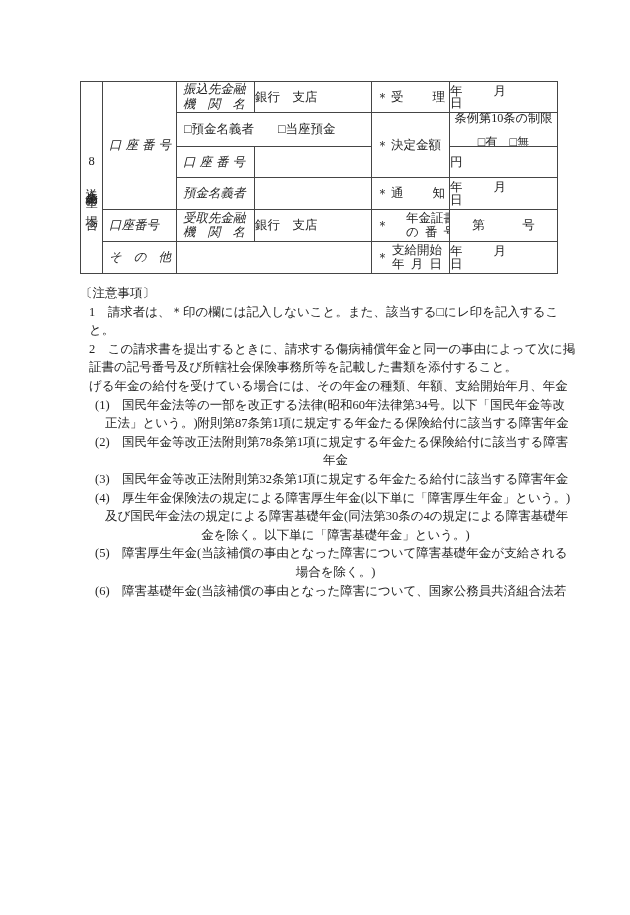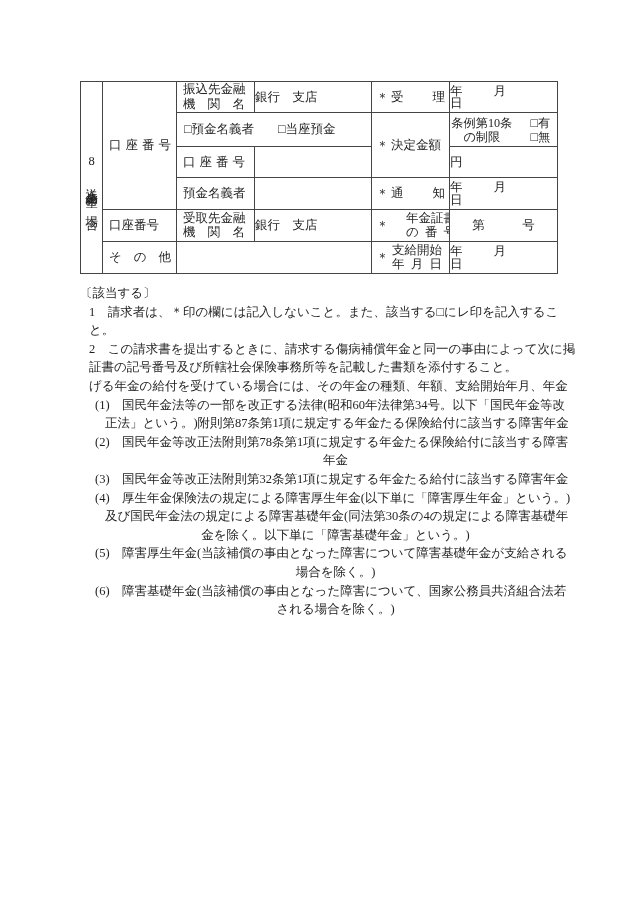--- a/index.html
+++ b/index.html
@@ -18,29 +18,29 @@
     grid-template-rows:31px 34px 31px 32px 32px 31px;
     background:#fff;font-size:12.5px;line-height:1;
   }
   .cell{display:flex;align-items:center;box-sizing:border-box;overflow:hidden;}
   .br{border-right:1px solid #454545;}
   .bb{border-bottom:1px solid #454545;}
   .jl{display:inline-block;text-align:justify;text-align-last:justify;}
   .w62{width:62px;}
   .w50{width:50px;}
   .two{display:flex;flex-direction:column;gap:1px;line-height:13.5px;}
-  .pl6{padding-left:6px;}
+  .pl6{padding-left:6px;font-style:italic;}
   .right{}
   .center{justify-content:center;}
   .ast{font-size:13px;margin-right:2px;flex:0 0 auto;}
   .vcol{flex-direction:column;justify-content:center;gap:11px;padding-top:10px;}
   .vtext{writing-mode:vertical-rl;letter-spacing:2.5px;font-size:12.5px;}
   .c1num{font-size:12.5px;}
   .ymd{display:inline-block;width:56px;text-align:justify;text-align-last:justify;}
-  .restr{flex-direction:row;justify-content:center;gap:10px;line-height:14px;font-size:12.2px;text-align:center;align-items:center;}
+  .restr{flex-direction:column;justify-content:center;gap:10px;line-height:14px;font-size:12.2px;text-align:center;align-items:center;}
   .chkrow{padding-left:7px;}
   .chk2{margin-left:24px;}
   .starlbl{padding-left:4px;padding-right:4px;}
   .grow{flex:1 1 auto;}
   
   .notes{
     position:absolute;left:80px;top:284px;width:486px;
     font-size:12.5px;line-height:18.6px;
   }
   .nline{white-space:nowrap;height:18.6px;}
@@ -154,33 +154,32 @@
         <span class="jl w50">年月日</span>
       </span>
     </div>
     <div class="cell right" style="grid-area:6/6/7/7;padding-right:6px;">
       <span class="ymd">年　月　日</span>
     </div>
 
   </div>
 
   <div class="notes">
-    <div class="nline i0">〔該当する〕</div>
+    <div class="nline i0">〔注意事項〕</div>
     <div class="nline i1">1　請求者は、＊印の欄には記入しないこと。また、該当する□にレ印を記入するこ</div>
     <div class="nline i1">と。</div>
     <div class="nline i1">2　この請求書を提出するときに、請求する傷病補償年金と同一の事由によって次に掲</div>
     <div class="nline i1">証書の記号番号及び所轄社会保険事務所等を記載した書類を添付すること。</div>
     <div class="nline i1">げる年金の給付を受けている場合には、その年金の種類、年額、支給開始年月、年金</div>
     <div class="nline i2">(1)　国民年金法等の一部を改正する法律(昭和60年法律第34号。以下「国民年金等改</div>
     <div class="nline i3">正法」という。)附則第87条第1項に規定する年金たる保険給付に該当する障害年金</div>
     <div class="nline i2">(2)　国民年金等改正法附則第78条第1項に規定する年金たる保険給付に該当する障害</div>
     <div class="nline i3">年金</div>
     <div class="nline i2">(3)　国民年金等改正法附則第32条第1項に規定する年金たる給付に該当する障害年金</div>
     <div class="nline i2">(4)　厚生年金保険法の規定による障害厚生年金(以下単に「障害厚生年金」という。)</div>
     <div class="nline i3">及び国民年金法の規定による障害基礎年金(同法第30条の4の規定による障害基礎年</div>
     <div class="nline i3">金を除く。以下単に「障害基礎年金」という。)</div>
     <div class="nline i2">(5)　障害厚生年金(当該補償の事由となった障害について障害基礎年金が支給される</div>
     <div class="nline i3">場合を除く。)</div>
     <div class="nline i2">(6)　障害基礎年金(当該補償の事由となった障害について、国家公務員共済組合法若</div>
-    <div class="nline i3">される場合を除く。)</div>
   </div>
 
 </div>
 
 </body></html>

